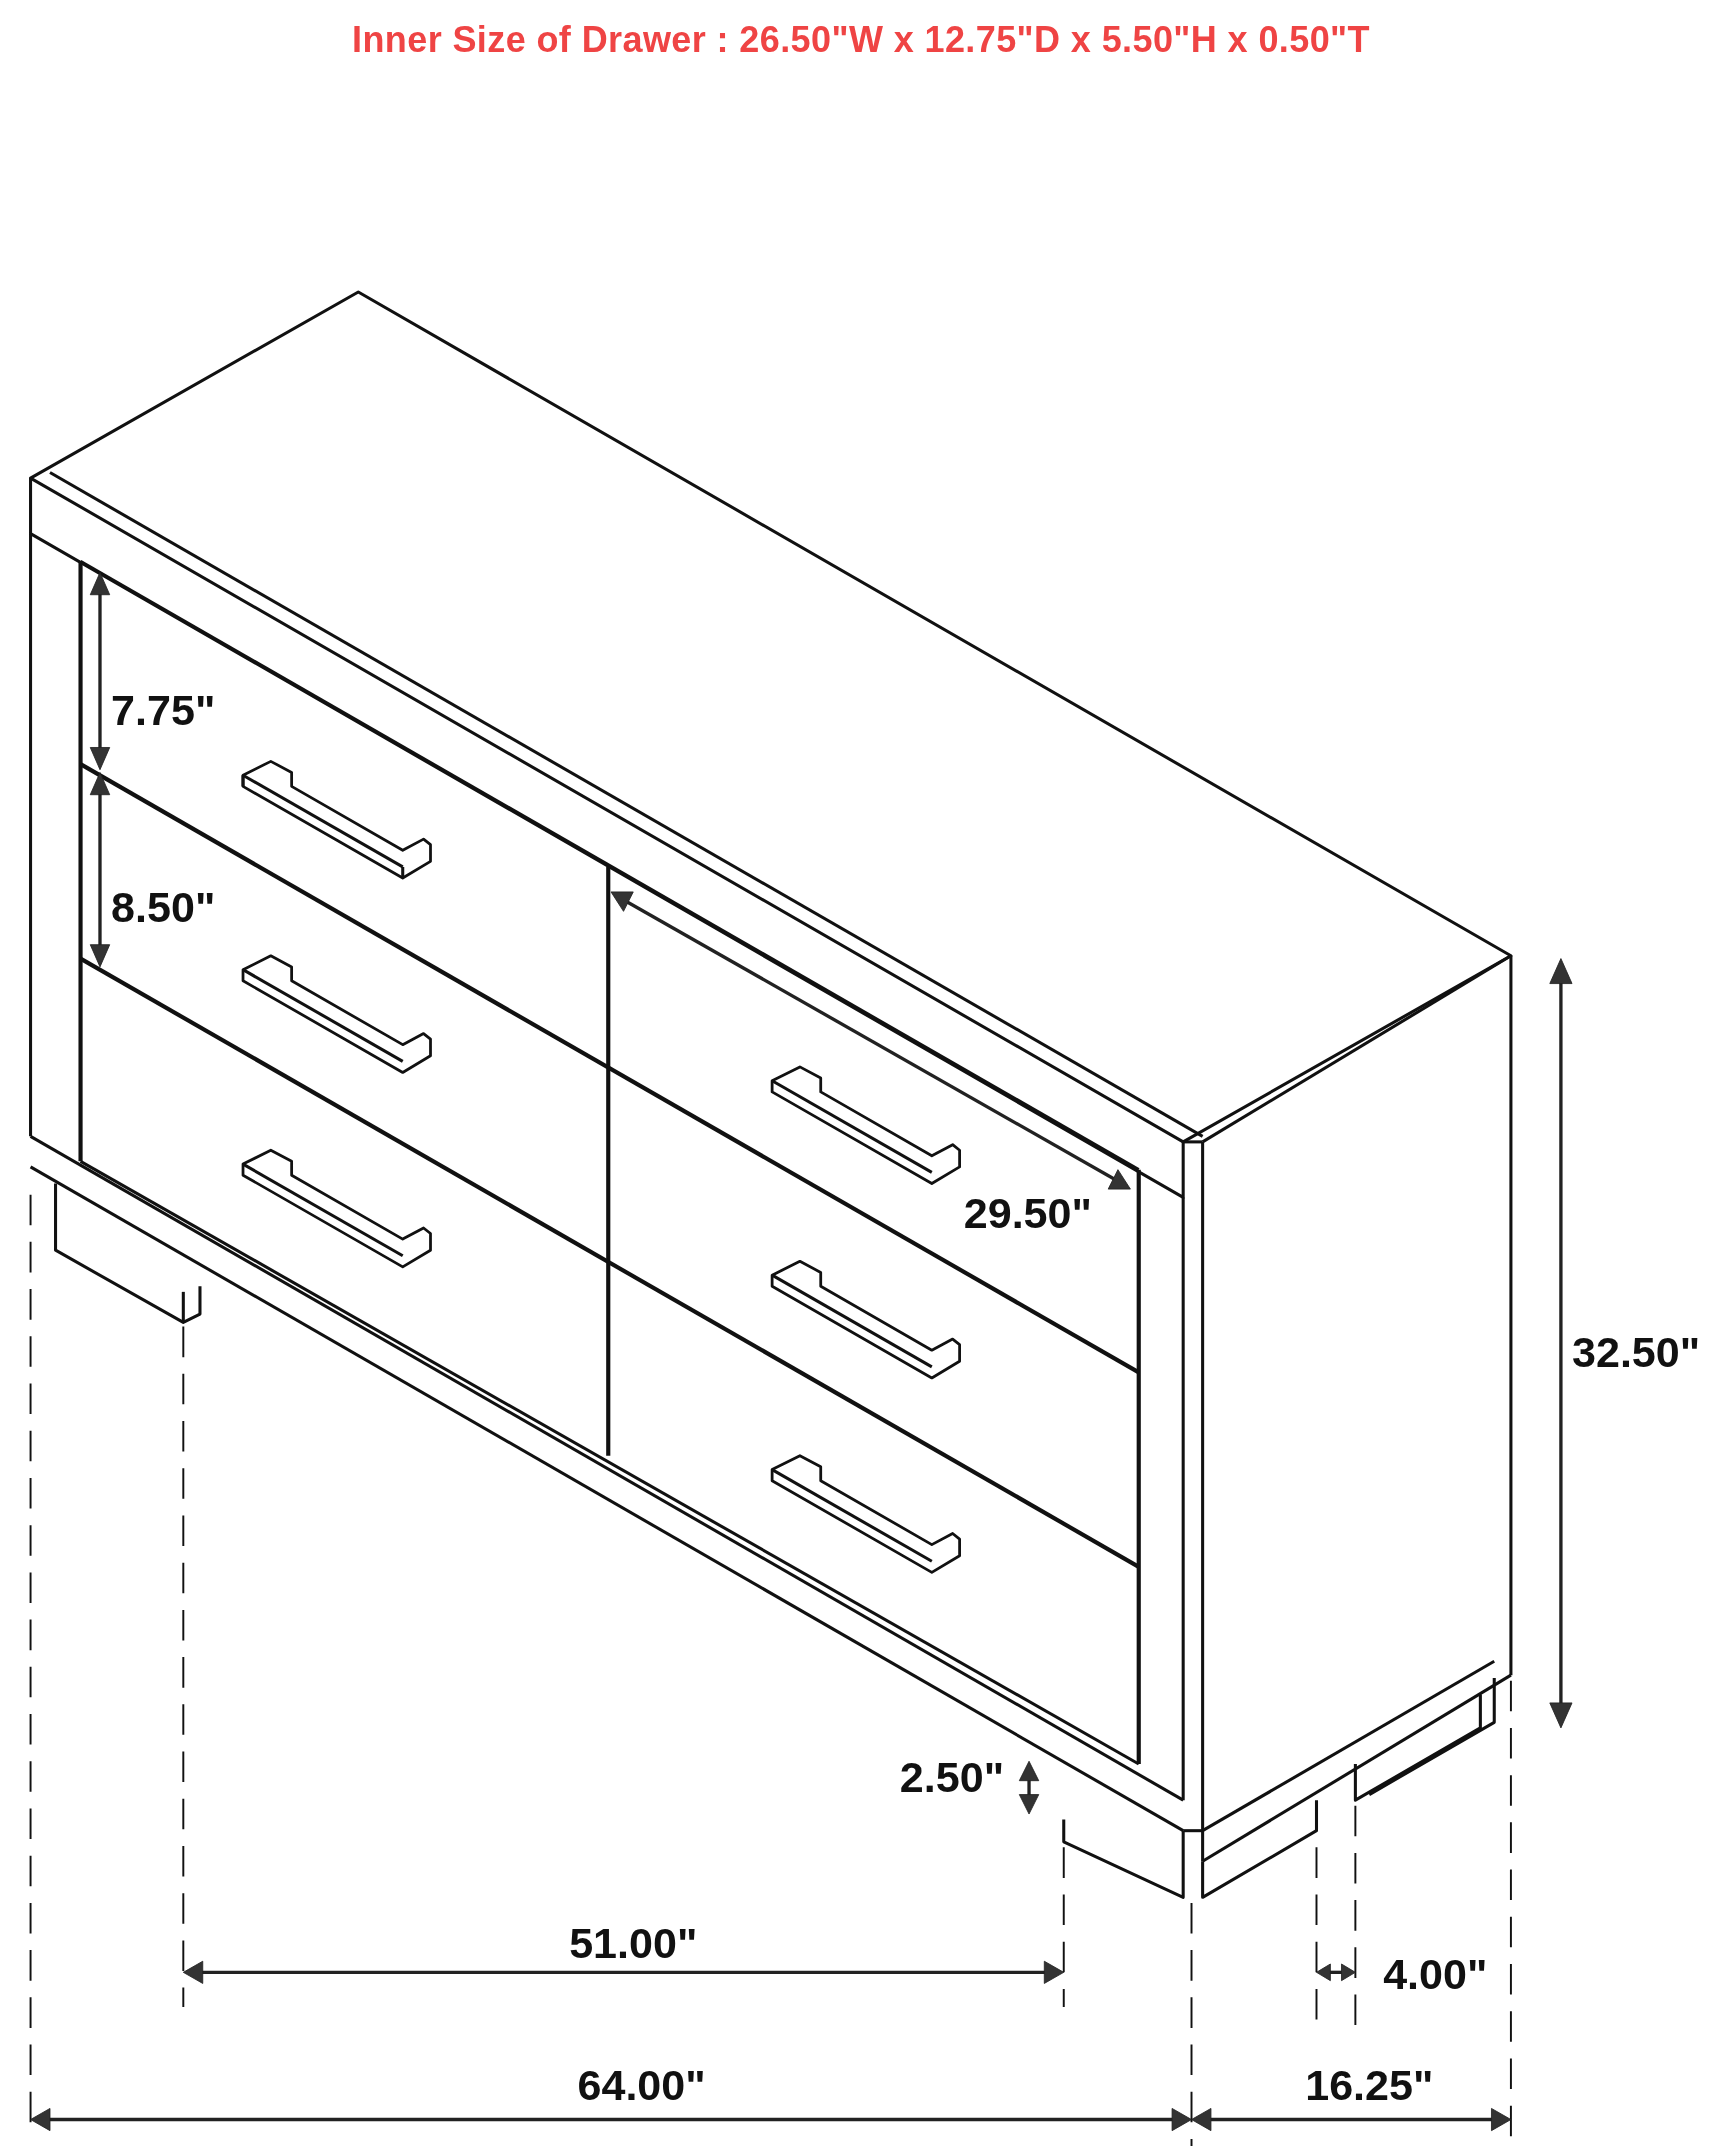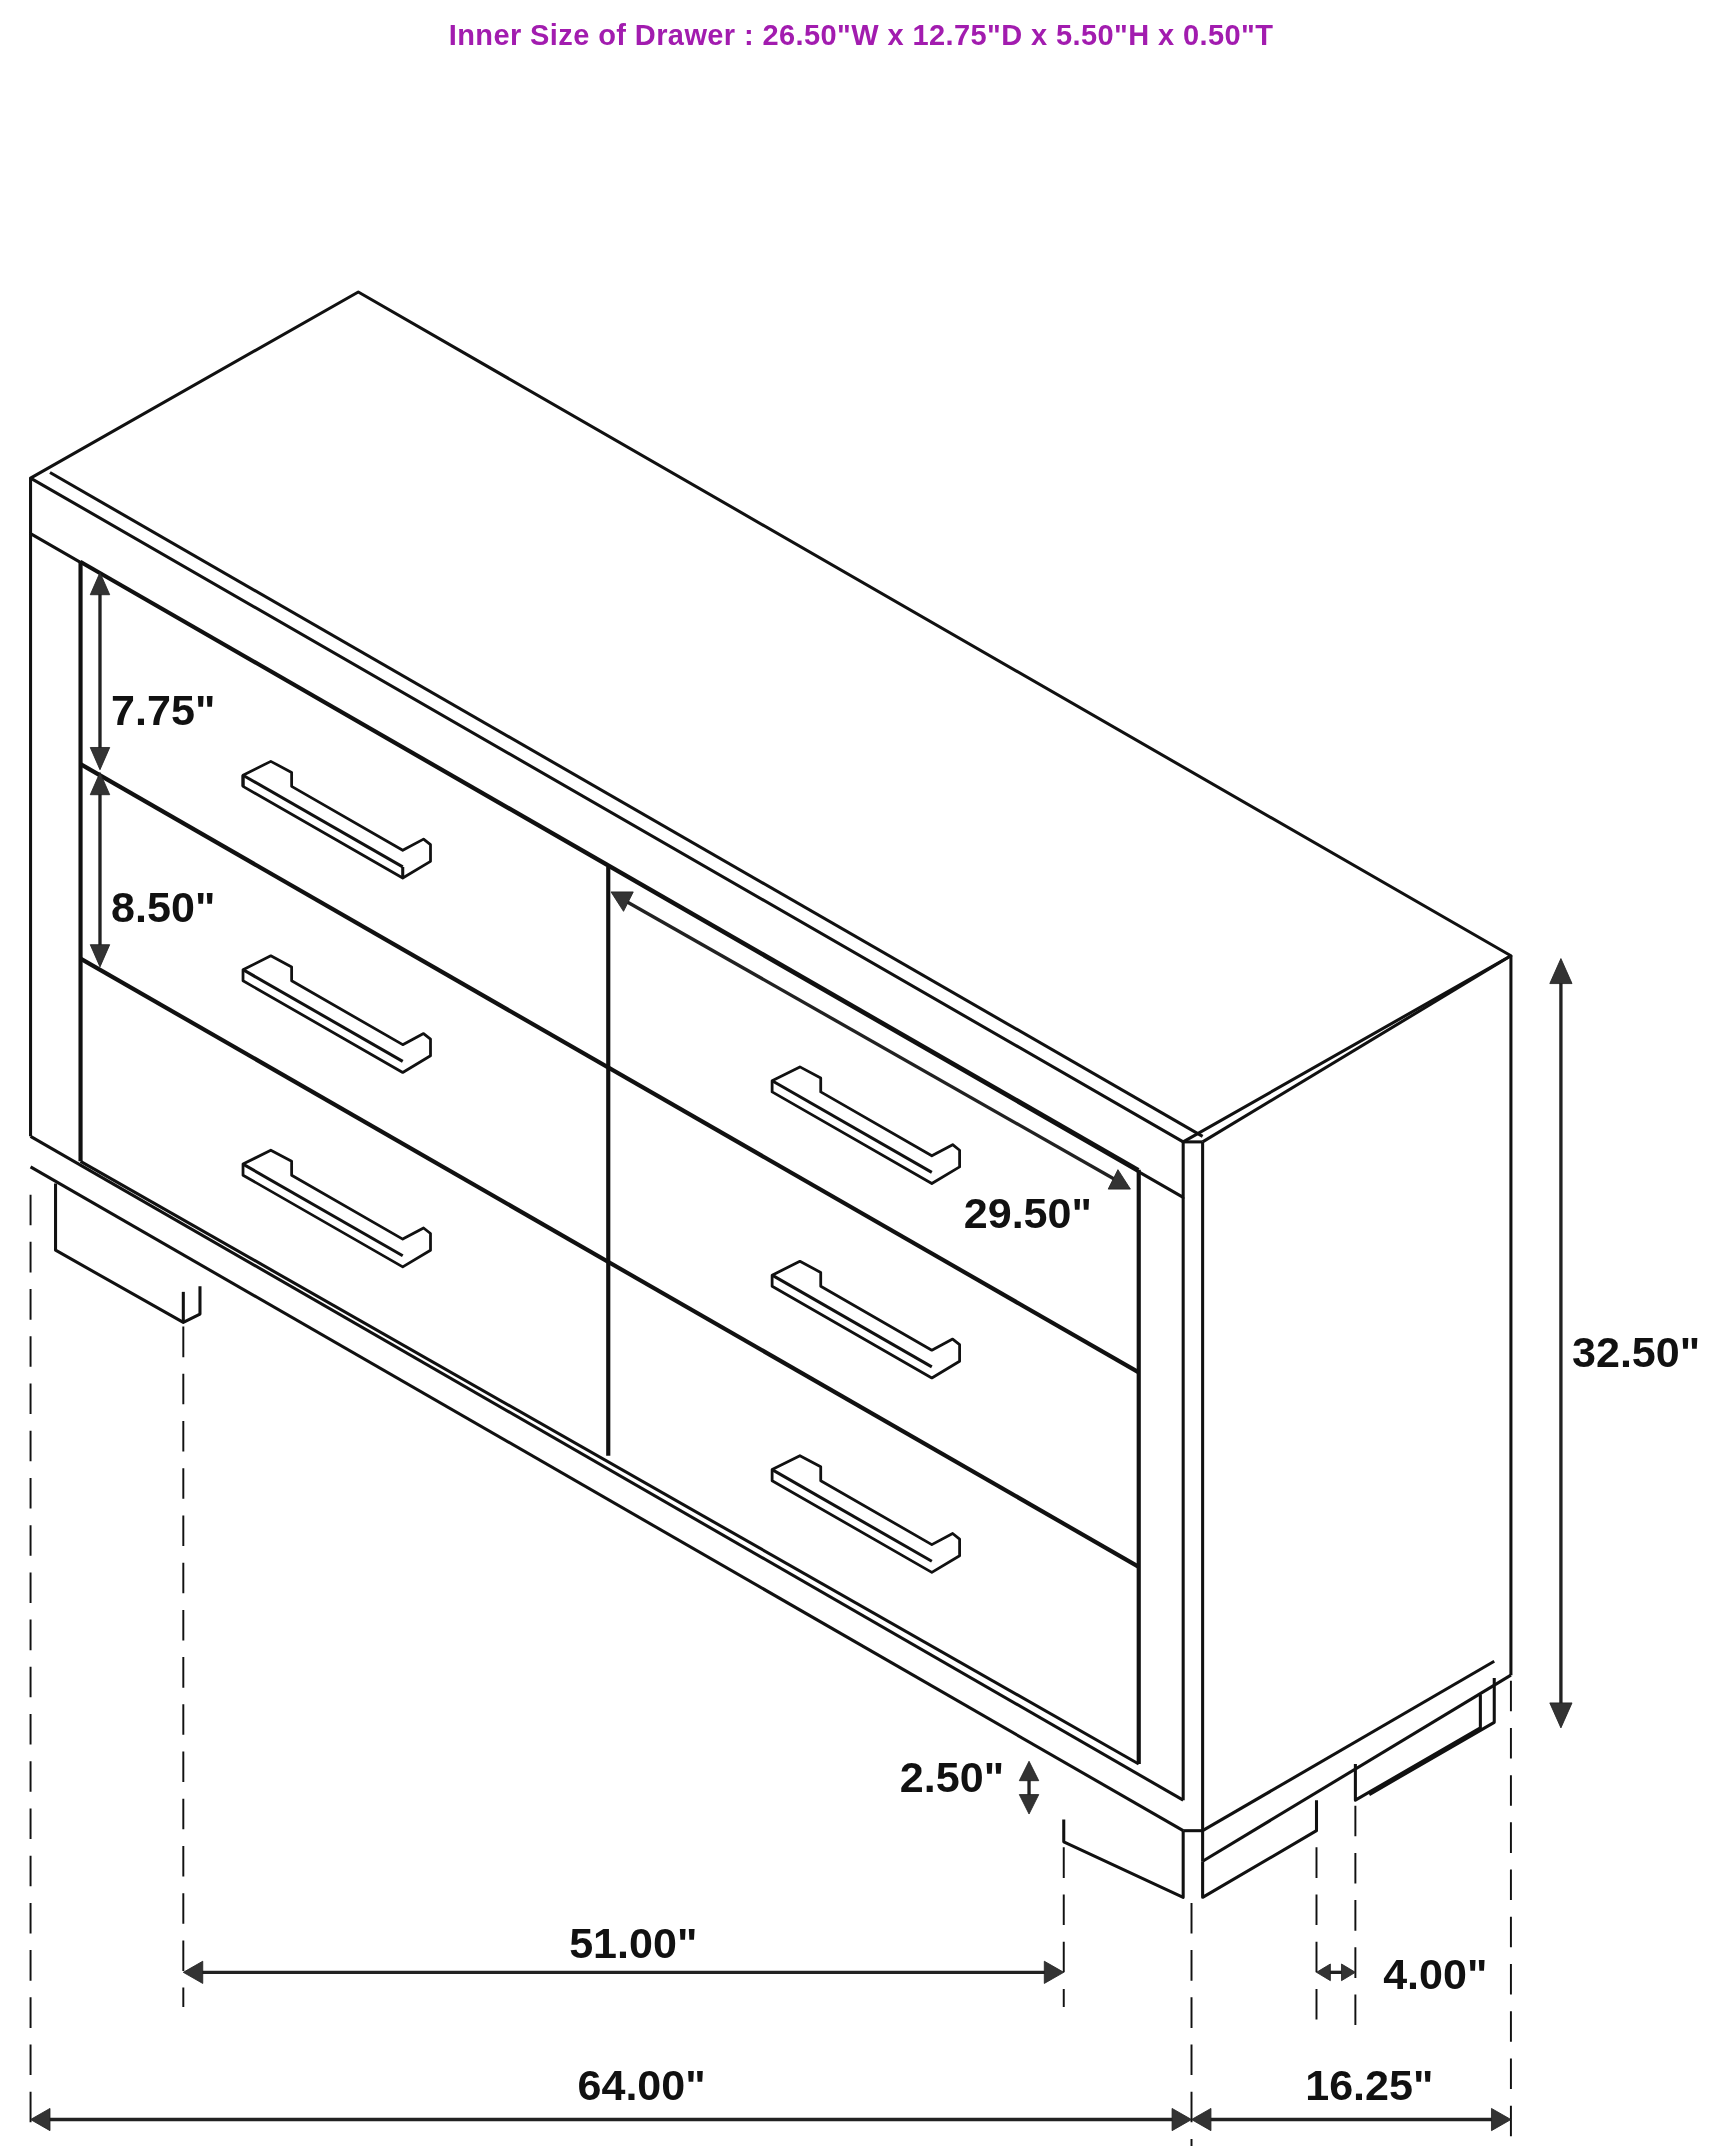--- a/index.html
+++ b/index.html
@@ -1,19 +1,19 @@
 <!DOCTYPE html>
 <html style="font-size:14px"><head>
 <meta charset="utf-8">
 <style>
   html, body { margin:0; padding:0; background:#ffffff; }
   body { width:1722px; height:2156px; position:relative; overflow:hidden; }
   .title {
     position:absolute; left:0; top:19px; width:1722px; text-align:center;
-    font-family:"Liberation Sans", sans-serif; font-weight:bold; font-size:29px; color:#a21caf;
+    font-family:"Liberation Sans", sans-serif; font-weight:bold; font-size:36px; color:#ef4444;
     letter-spacing:0.4px;
   }
   svg { position:absolute; left:0; top:0; }
   .ln { stroke:#111; stroke-width:2.2; fill:none; stroke-linejoin:round; }
   .thk { stroke:#111; stroke-width:3; fill:none; }
   .dash { stroke:#111; stroke-width:1.4; stroke-dasharray:22 12; fill:none; }
   .dim { stroke:#222; stroke-width:2.4; fill:none; }
   .arr { fill:#333; stroke:#222; stroke-width:0.6; }
   .lbl { font-family:"Liberation Sans", sans-serif; font-weight:bold; font-size:31px; fill:#111; }
   .handle { fill:#fff; stroke:#111; stroke-width:2; stroke-linejoin:round; }

